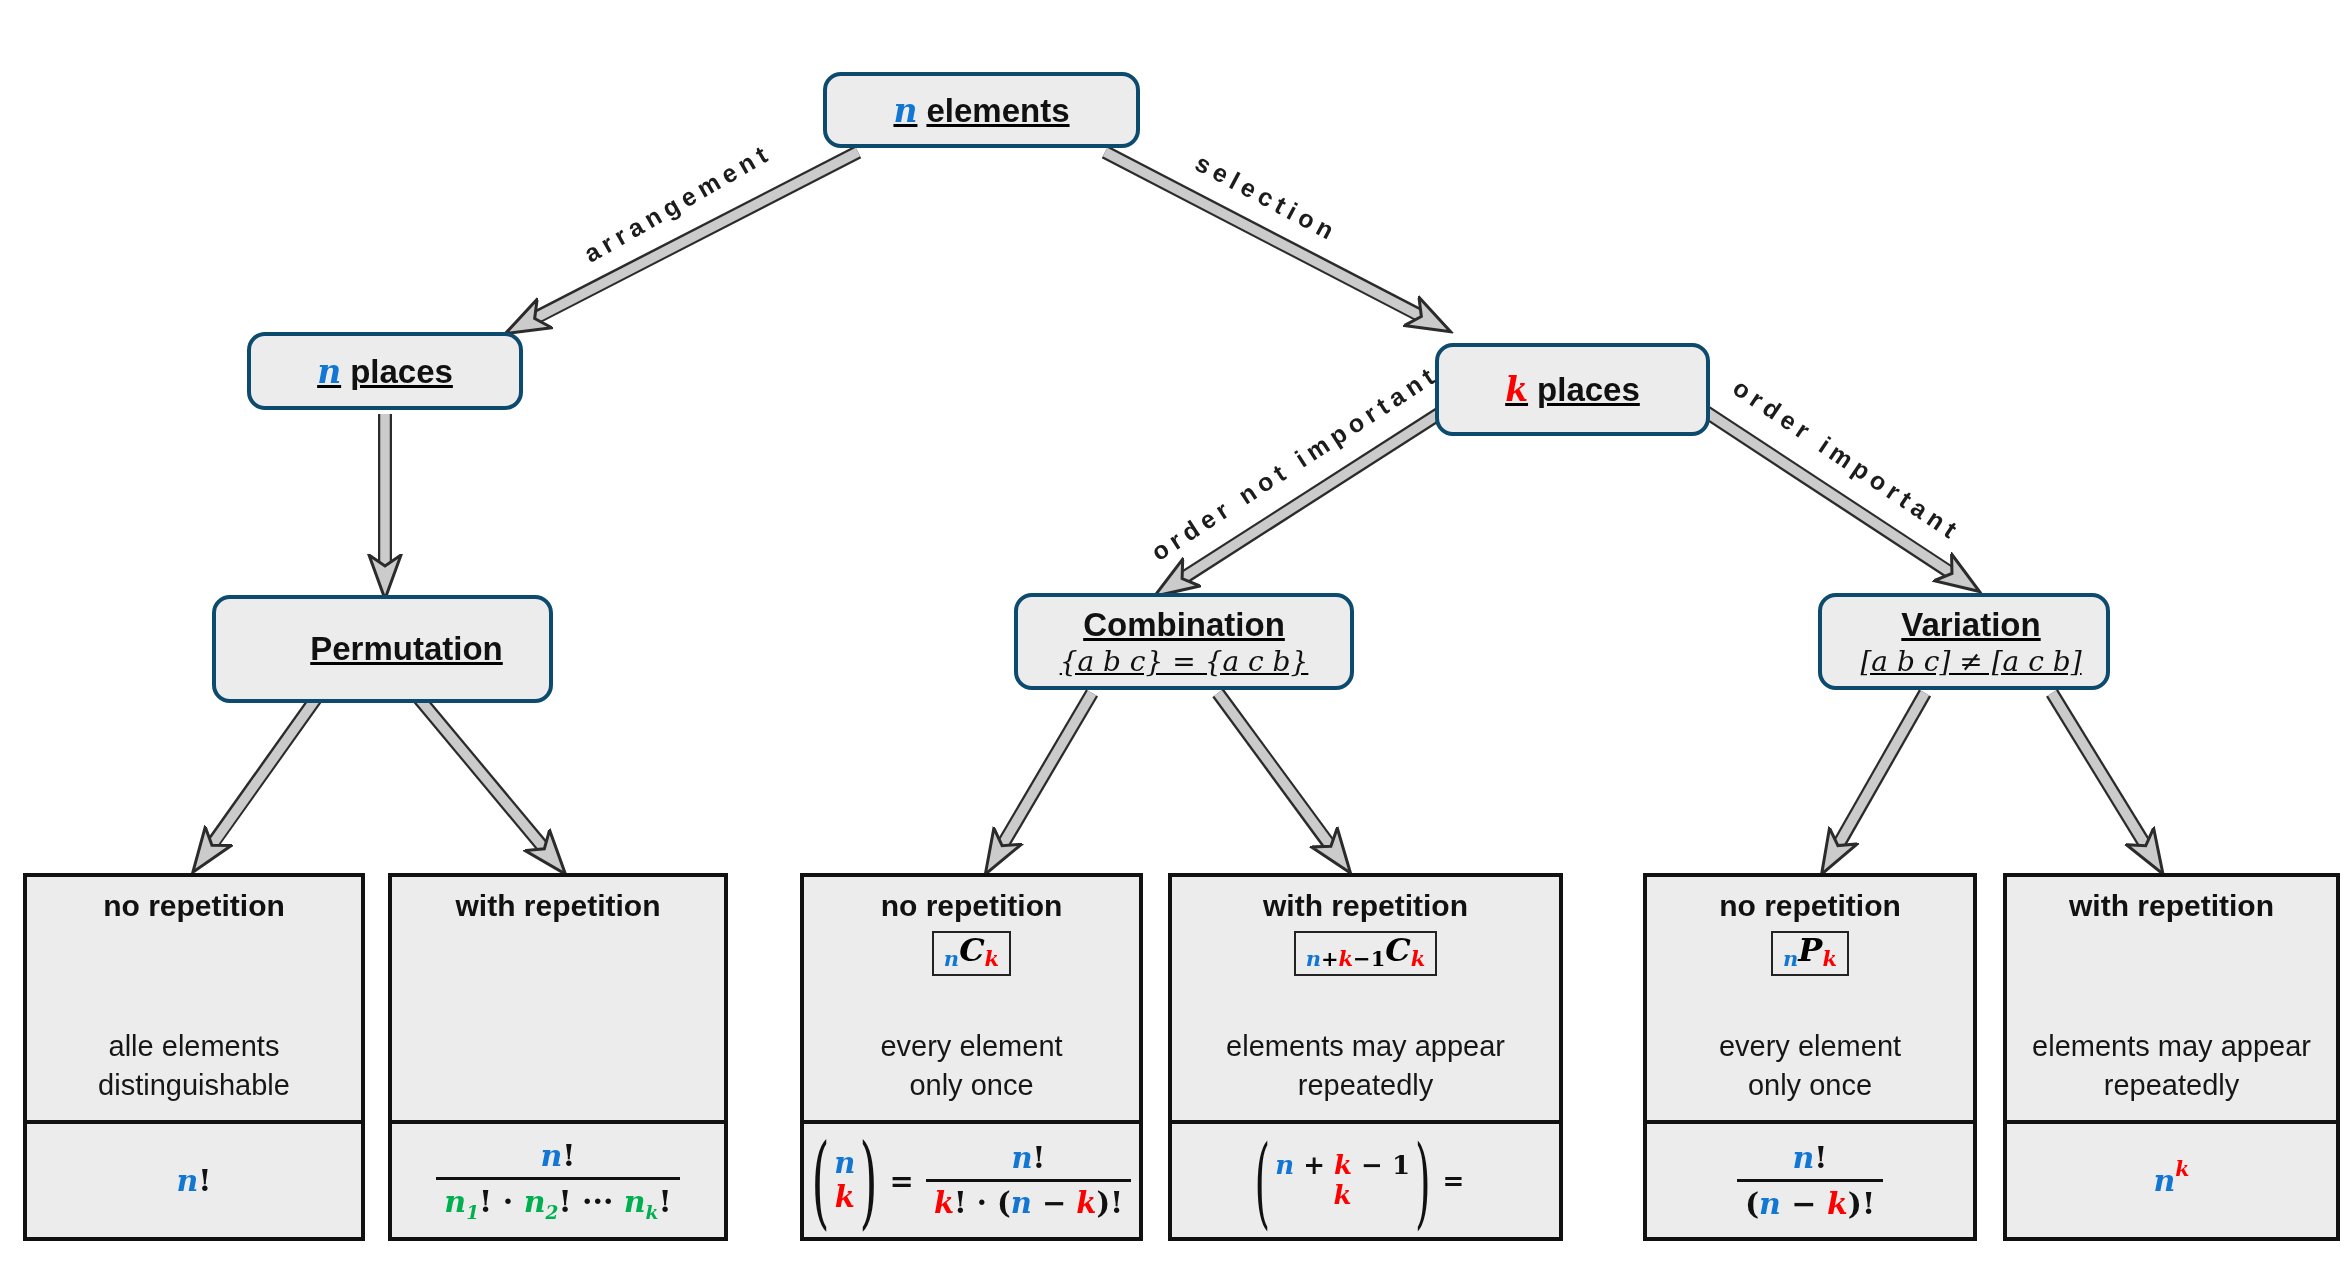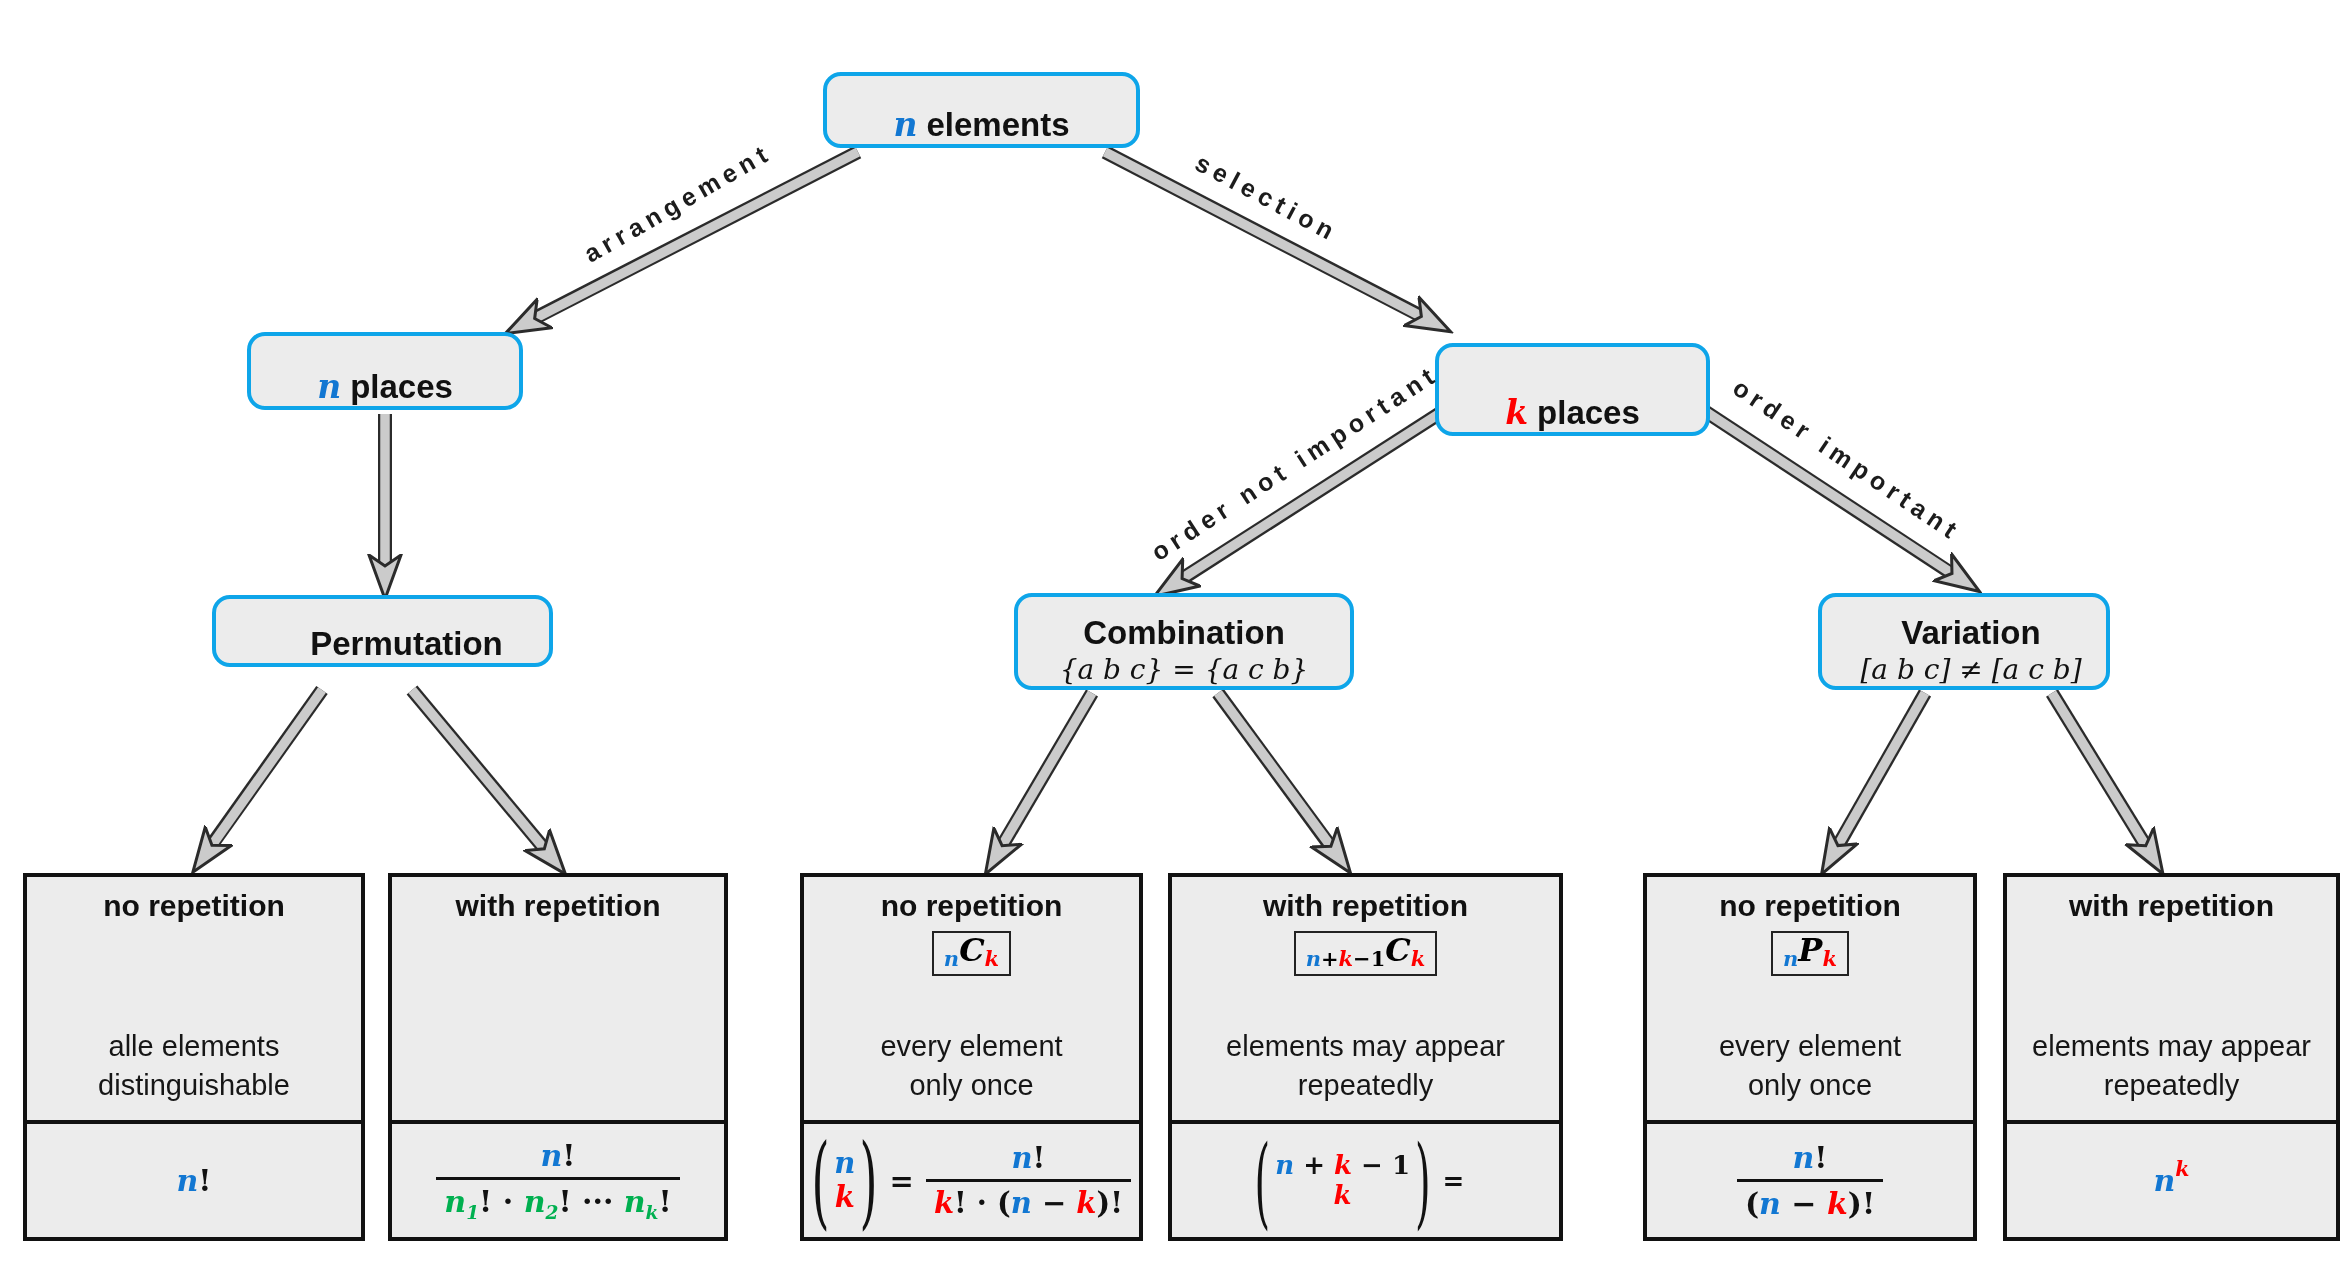--- a/index.html
+++ b/index.html
@@ -1,23 +1,23 @@
 <!DOCTYPE html>
 <html><head>
 <meta charset="utf-8">
 <style>
   html,body{margin:0;padding:0;}
   body{width:2349px;height:1281px;position:relative;background:#ffffff;
        font-family:"Liberation Sans",sans-serif;overflow:hidden;}
   .arrows{position:absolute;left:0;top:0;}
   .arrows line.u{stroke:#2b2b2b;stroke-width:14;}
   .arrows line.o{stroke:#cbcbcb;stroke-width:9.5;}
-  .node{position:absolute;background:#ececec;border:4px solid #0ea5e9;border-radius:18px;
-        display:flex;flex-direction:column;align-items:center;justify-content:flex-end;
-        box-sizing:border-box;z-index:2;}
+  .node{position:absolute;background:#ececec;border:4px solid #0c4a6e;border-radius:18px;
+        display:flex;flex-direction:column;align-items:center;justify-content:center;
+        box-sizing:border-box;z-index:2;text-decoration:underline;}
   .ntitle{font-weight:bold;font-size:33px;color:#111;white-space:nowrap;}
   .ntitle .mv{margin-right:9px;}
   .note{font-family:"DejaVu Serif",serif;font-style:italic;font-size:28px;color:#111;
         margin-top:1px;white-space:nowrap;}
   .mv{font-family:"DejaVu Serif",serif;font-style:italic;font-weight:bold;}
   .blue{color:#1277d2}.red{color:#fe0000}.green{color:#00b050}
   .elabel{position:absolute;font-size:25px;font-weight:600;letter-spacing:5.5px;
           color:#1c1c1c;white-space:nowrap;z-index:3;}
   .leaf{position:absolute;top:873px;height:368px;background:#ececec;border:4px solid #111;
         box-sizing:border-box;z-index:2;}
@@ -116,21 +116,21 @@
 </div>
 
 <div class="node" style="left:247px;top:332px;width:276px;height:78px;">
   <div class="ntitle"><span class="mv blue">n</span><span>places</span></div>
 </div>
 
 <div class="node" style="left:1435px;top:343px;width:275px;height:93px;">
   <div class="ntitle"><span class="mv red">k</span><span>places</span></div>
 </div>
 
-<div class="node" style="left:212px;top:595px;width:341px;height:72px;padding-left:48px;">
+<div class="node" style="left:212px;top:595px;width:341px;height:108px;padding-left:48px;">
   <div class="ntitle">Permutation</div>
 </div>
 
 <div class="node" style="left:1014px;top:593px;width:340px;height:97px;">
   <div class="ntitle">Combination</div>
   <div class="note">{a b c} = {a c b}</div>
 </div>
 
 <div class="node" style="left:1818px;top:593px;width:292px;height:97px;padding-left:14px;">
   <div class="ntitle">Variation</div>

